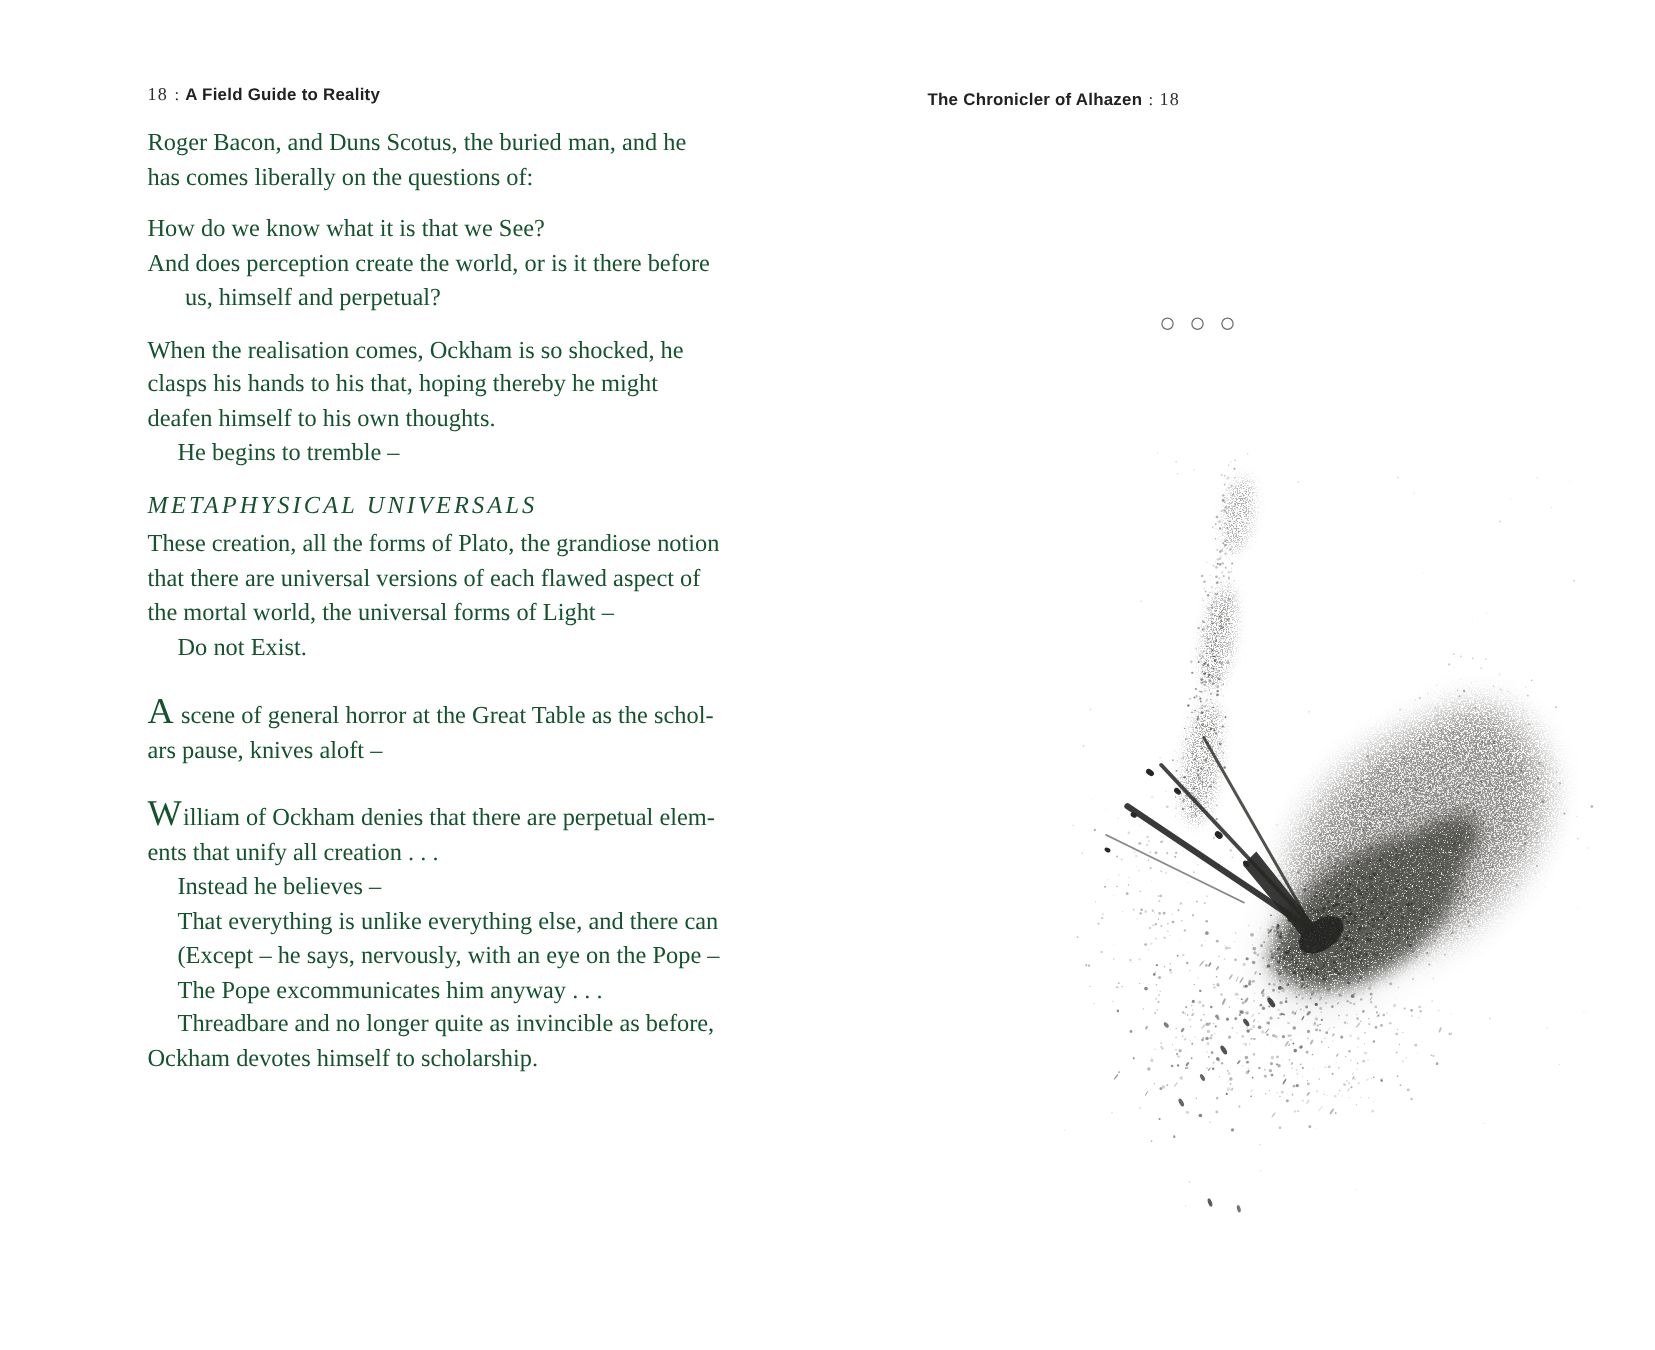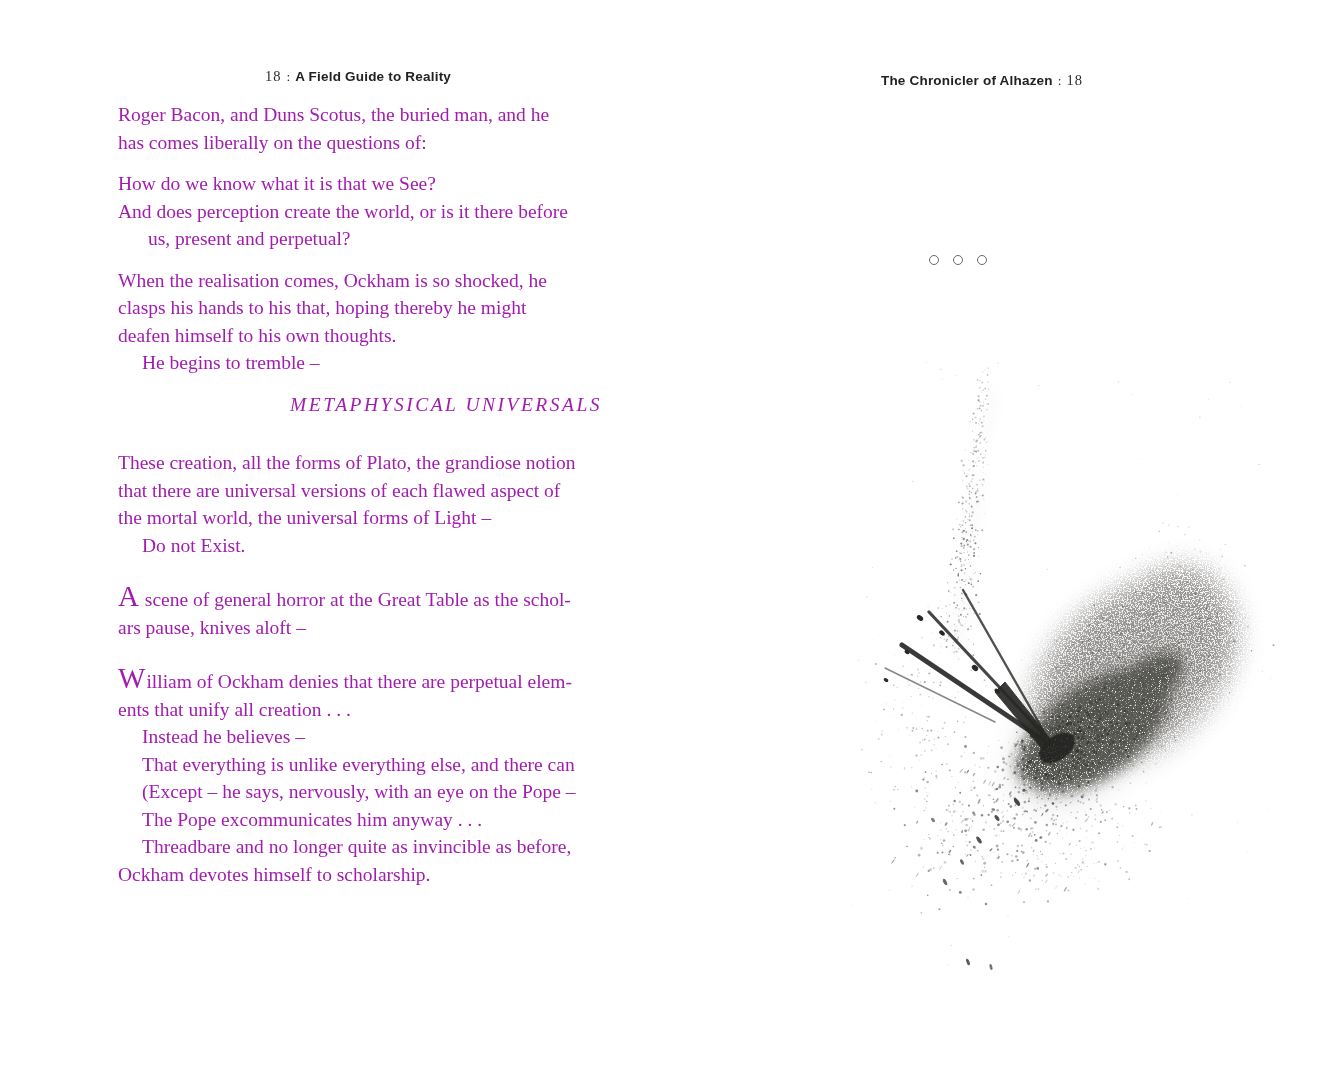--- a/index.html
+++ b/index.html
@@ -11,21 +11,21 @@
     font-family: "Liberation Serif", "DejaVu Serif", serif;
     color: #33312d;
   }
   .page { position: absolute; top: 0; height: 1080px; }
   #left-page  { left: 0;   width: 662px; }
   #right-page { left: 662px; width: 662px; }
 
   
   .running-head {
     position: absolute;
-    text-align: center;
+    text-align: left;
     white-space: nowrap;
   }
   #left-running-head  { left: 118px; top: 67px; width: 480px; }
   #right-running-head { left: 80px;  top: 71px; width: 480px; }
   .head-title {
     font-family: "Liberation Sans", sans-serif;
     font-weight: 700;
     font-size: 13.5px;
     letter-spacing: 0.2px;
     color: #232220;
@@ -41,36 +41,36 @@
     font-size: 13.5px;
     color: #2e2d2b;
     margin: 0 5px;
   }
 
   
   .text-col {
     position: absolute;
     font-size: 19.5px;
     line-height: 27.5px;
-    color: #a21caf;
+    color: #14532d;
   }
   #left-text  { left: 118px; top: 101px; width: 484px; }
 
   .block { margin: 0 0 14px 0; }
   .block.spaced { margin-top: 27px; }
   .line { white-space: pre-wrap; }
   .line.ind1 { padding-left: 24px; }
   .line.ind2 { padding-left: 30px; }
 
   .block.heading {
-    text-align: right;
+    text-align: left;
     font-style: italic;
     letter-spacing: 2.5px;
     margin-top: 14px;
-    margin-bottom: 31px;
+    margin-bottom: 4px;
   }
 
   .initial {
     font-size: 29px;
     line-height: 0;
     margin-right: 1px;
   }
 
   
   #ornament {
@@ -102,21 +102,21 @@
     <span class="head-num">18</span><span class="head-sep">:</span><span class="head-title">A Field Guide to Reality</span>
   </div>
   <div class="text-col" id="left-text">
       <div class="block para">
         <div class="line">Roger Bacon, and Duns Scotus, the buried man, and he</div>
         <div class="line">has comes liberally on the questions of:</div>
       </div>
       <div class="block para">
         <div class="line">How do we know what it is that we See?</div>
         <div class="line">And does perception create the world, or is it there before</div>
-        <div class="line ind2">us, present and perpetual?</div>
+        <div class="line ind2">us, himself and perpetual?</div>
       </div>
       <div class="block para">
         <div class="line">When the realisation comes, Ockham is so shocked, he</div>
         <div class="line">clasps his hands to his that, hoping thereby he might</div>
         <div class="line">deafen himself to his own thoughts.</div>
         <div class="line ind1">He begins to tremble –</div>
       </div>
       <div class="block heading">
         <div class="line">METAPHYSICAL UNIVERSALS</div>
       </div>

